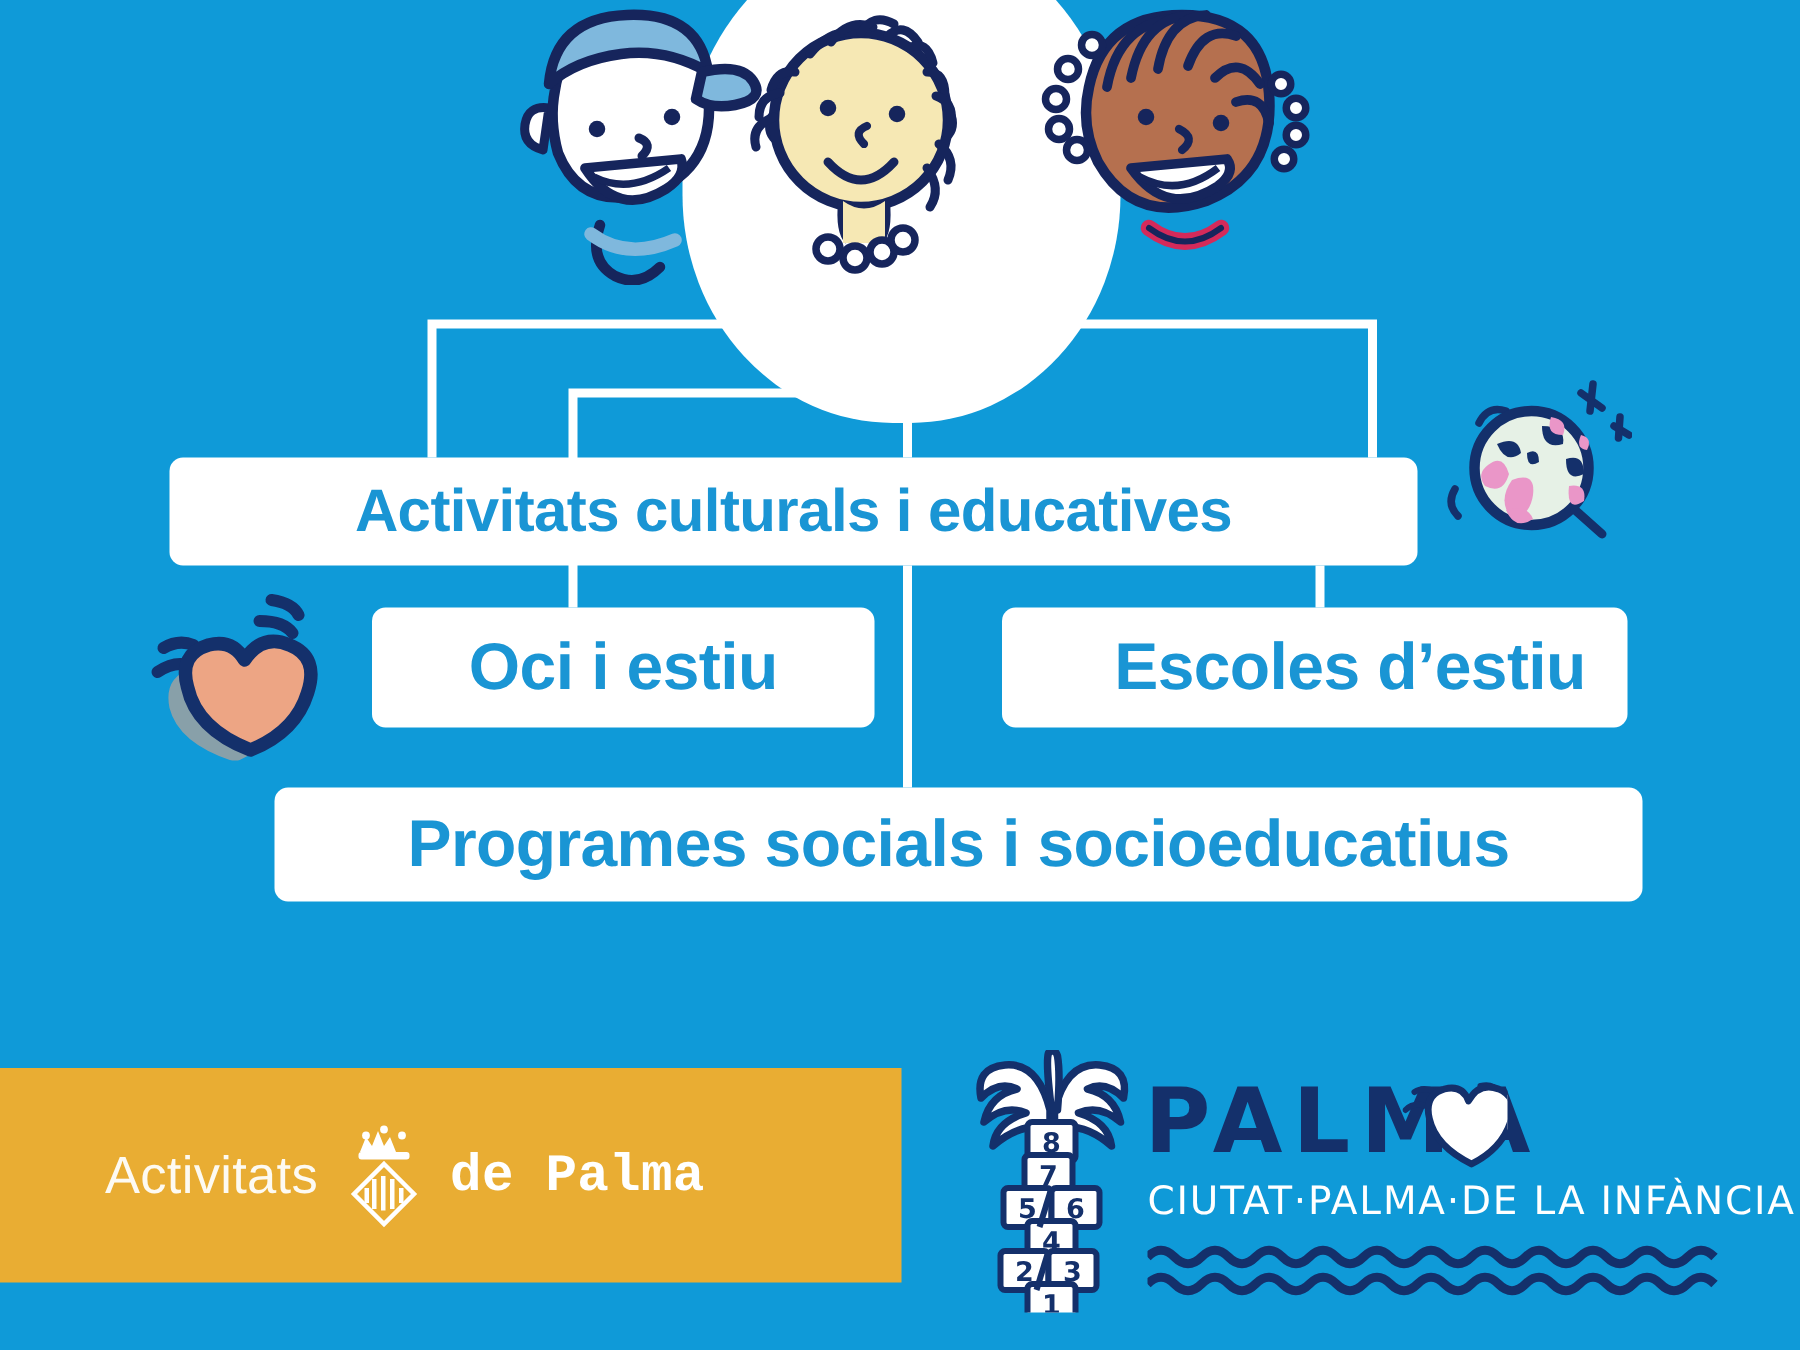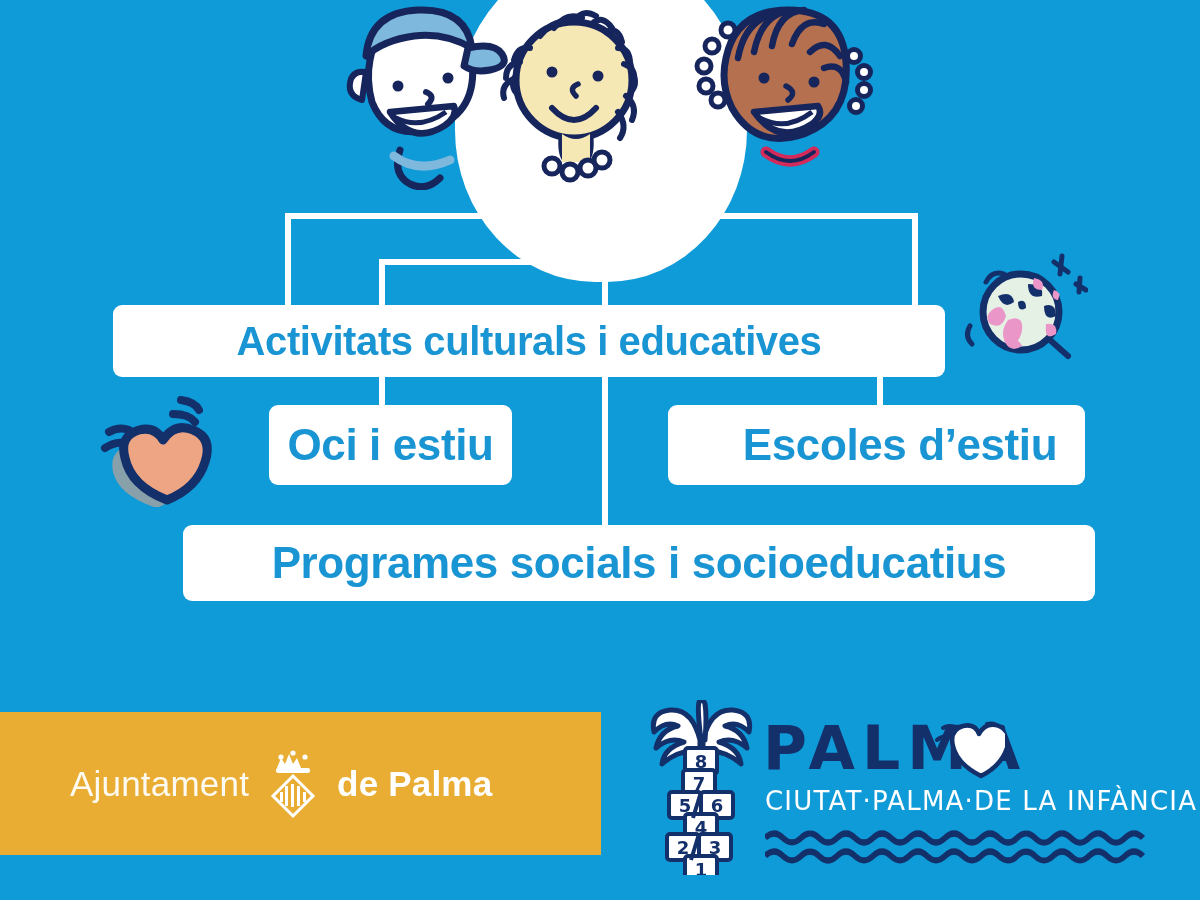--- a/index.html
+++ b/index.html
@@ -41,42 +41,42 @@
   }
   .box span{
     color:#1a95d4;
     font-weight:bold;
     letter-spacing:-0.4px;
     white-space:nowrap;
     line-height:1;
   }
   #box-1{left:113px;top:305px;width:832px;height:72px;}
   #box-1 span{font-size:40px;}
-  #box-2{left:269px;top:405px;width:243px;height:80px;}
+  #box-2{left:248px;top:405px;width:335px;height:80px;}
   #box-2 span{font-size:44px;}
   #box-3{left:668px;top:405px;width:417px;height:80px;padding-left:47px;}
   #box-3 span{font-size:44px;}
   #box-4{left:183px;top:525px;width:912px;height:76px;align-items:center;}
   #box-4 span{font-size:44px;}
 
   
   .deco{position:absolute;z-index:5;}
   #globe-icon-wrap{left:958px;top:250px;width:130px;height:120px;}
   #heart-icon-wrap{left:95px;top:392px;width:130px;height:115px;}
 
   
   .yellow-bar{
     position:absolute;left:0;top:712px;width:601px;height:143px;
     background:#e9ad33;
     z-index:4;
     display:flex;align-items:center;
   }
   .ajt-row{display:flex;align-items:center;gap:16px;margin-left:70px;}
   .ajt-light{color:#fdfaf2;font-size:35px;font-weight:normal;letter-spacing:0.2px;}
-  .ajt-bold{color:#ffffff;font-size:35px;font-weight:bold;letter-spacing:0.2px;}
+  .ajt-bold{color:#ffffff;font-size:35px;font-weight:bold;letter-spacing:0.2px;font-family:Liberation Mono, monospace;}
   .crest{width:56px;height:76px;}
 
   .palma-logo{position:absolute;left:645px;top:700px;width:520px;height:175px;z-index:4;}
   .palma-word{
     position:absolute;left:118px;top:18px;
     color:#14306b;font-size:60px;font-weight:bold;
     letter-spacing:7px;font-family:"DejaVu Sans",sans-serif;
     line-height:1;
   }
   .palma-sub{
@@ -252,21 +252,21 @@
   </div>
   <div class="box" id="box-3">
     <span>Escoles d’estiu</span>
   </div>
   <div class="box" id="box-4">
     <span>Programes socials i socioeducatius</span>
   </div>
 
   <div class="yellow-bar">
     <div class="ajt-row">
-      <span class="ajt-light">Ajuntament</span>
+      <span class="ajt-light">Activitats</span>
       <svg class="crest" viewBox="0 0 56 76" width="56" height="76">
 
         <g fill="#ffffff">
           <path d="M12,22 l4,-10 l4,6 l4,-10 l4,10 l4,-6 l4,10 z"></path>
           <rect x="11" y="22" width="34" height="5" rx="2"></rect>
           <circle cx="16" cy="11" r="2.6"></circle>
           <circle cx="28" cy="7" r="2.6"></circle>
           <circle cx="40" cy="11" r="2.6"></circle>
         </g>
 

